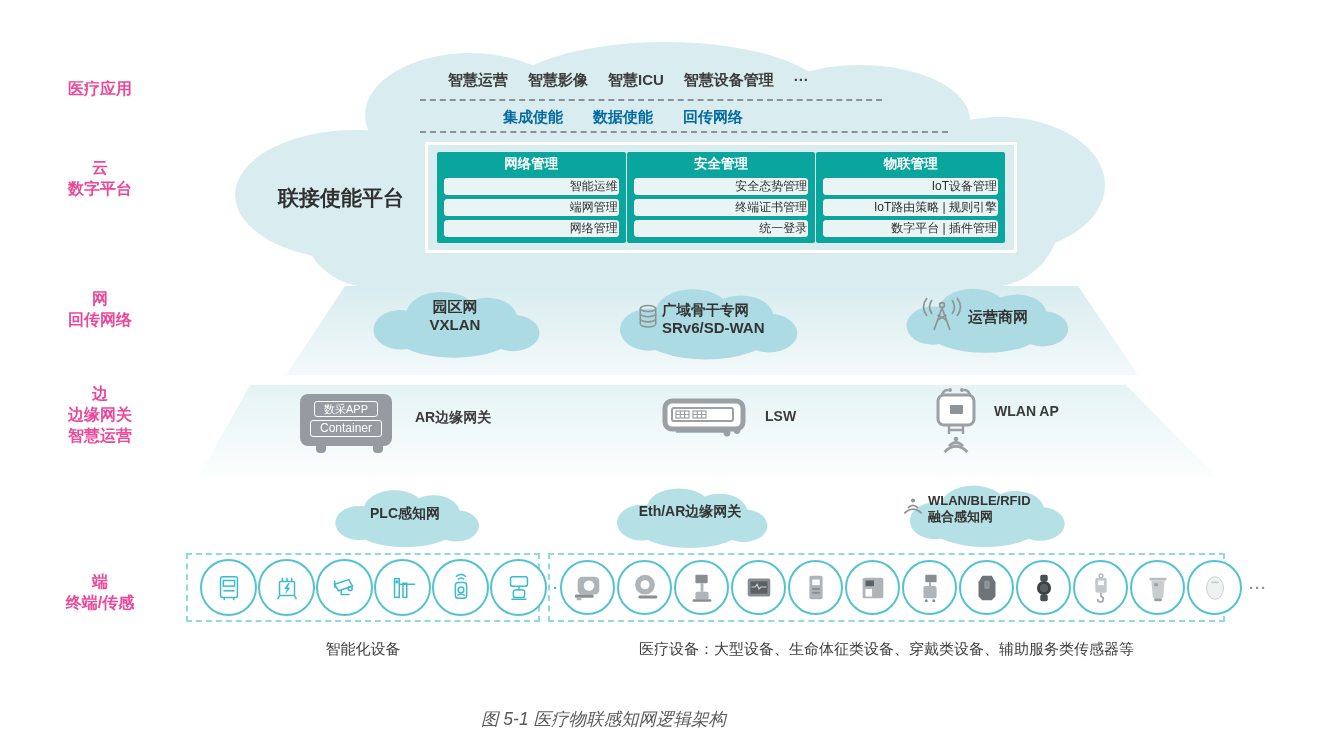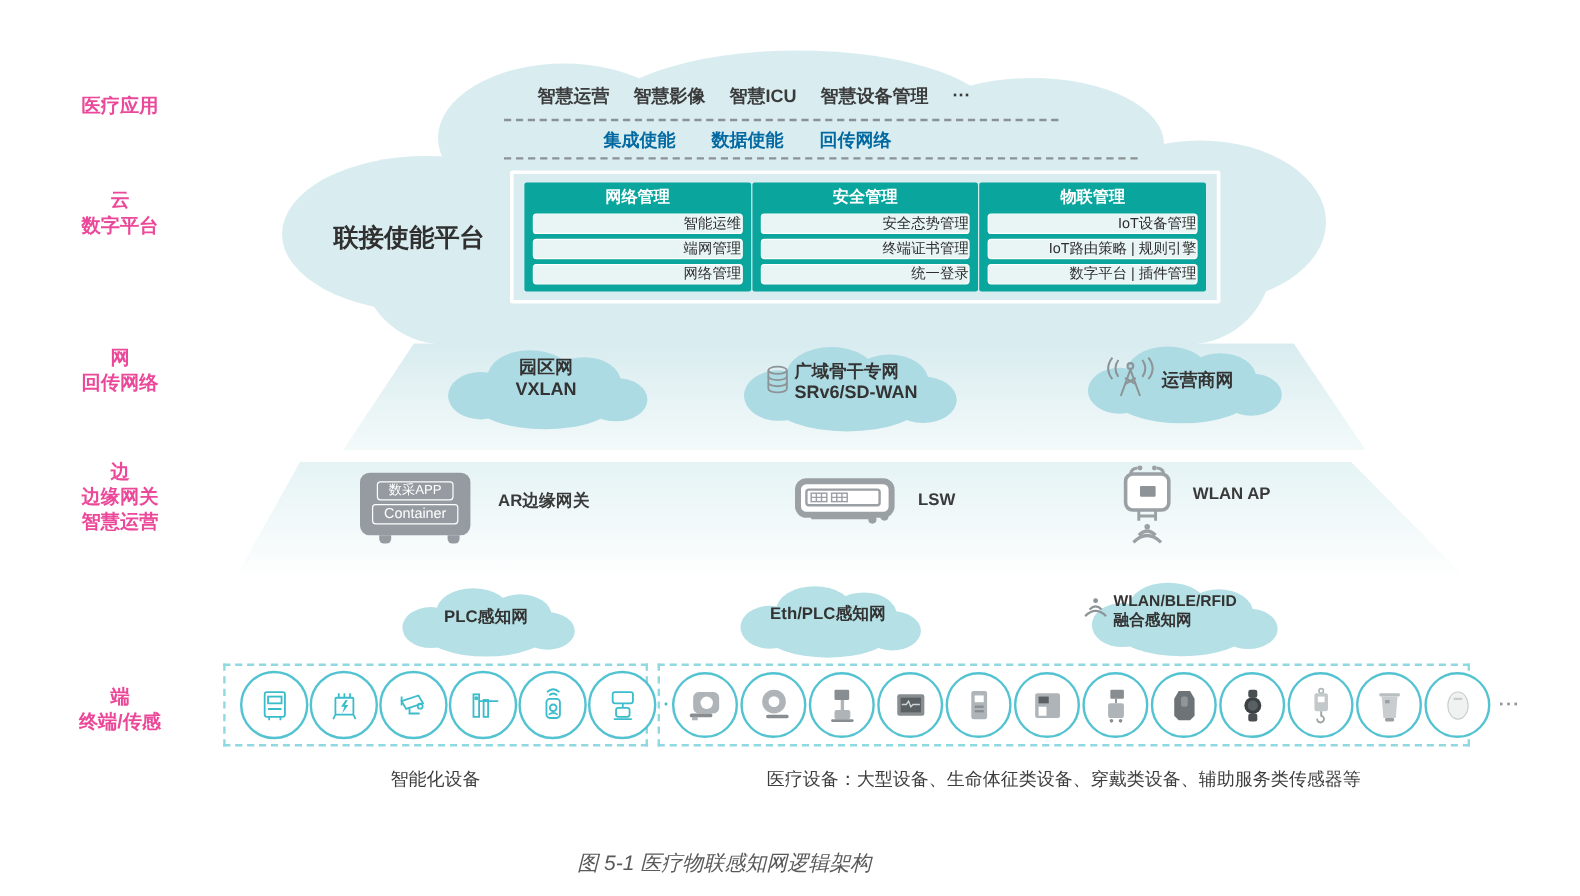--- a/index.html
+++ b/index.html
@@ -224,21 +224,21 @@
       <use href="#cloudshape" fill="#b5e1e6"></use>
     </svg>
   <svg class="cloudsvg" style="left:578px;top:484px" width="224" height="67" viewBox="0 0 220 90">
       <use href="#cloudshape" fill="#b5e1e6"></use>
     </svg>
   <svg class="cloudsvg" style="left:872px;top:481px" width="226" height="69" viewBox="0 0 220 90">
       <use href="#cloudshape" fill="#b5e1e6"></use>
     </svg>
 
   <div class="ctext" style="left:340px;top:505px;width:130px;font-size:14px">PLC感知网</div>
-  <div class="ctext" style="left:625px;top:503px;width:130px;font-size:14px">Eth/PLC感知网</div>
+  <div class="ctext" style="left:625px;top:503px;width:130px;font-size:14px">Eth/AR边缘网关</div>
   <svg class="abs" style="left:901px;top:496px" width="24" height="22" viewBox="0 0 26 24">
     <circle cx="13" cy="5" r="2.2" fill="#8d9497"></circle>
     <g fill="none" stroke="#8d9497" stroke-width="2">
       <path d="M7.5 13 q5.5 -5.5 11 0"></path>
       <path d="M3.5 19 q9.5 -9.5 19 0"></path>
     </g>
   </svg>
   <div class="ctext" style="left:928px;top:493px;text-align:left;font-size:13px;line-height:16px">
     <div>WLAN/BLE/RFID</div>
     <div>融合感知网</div>

